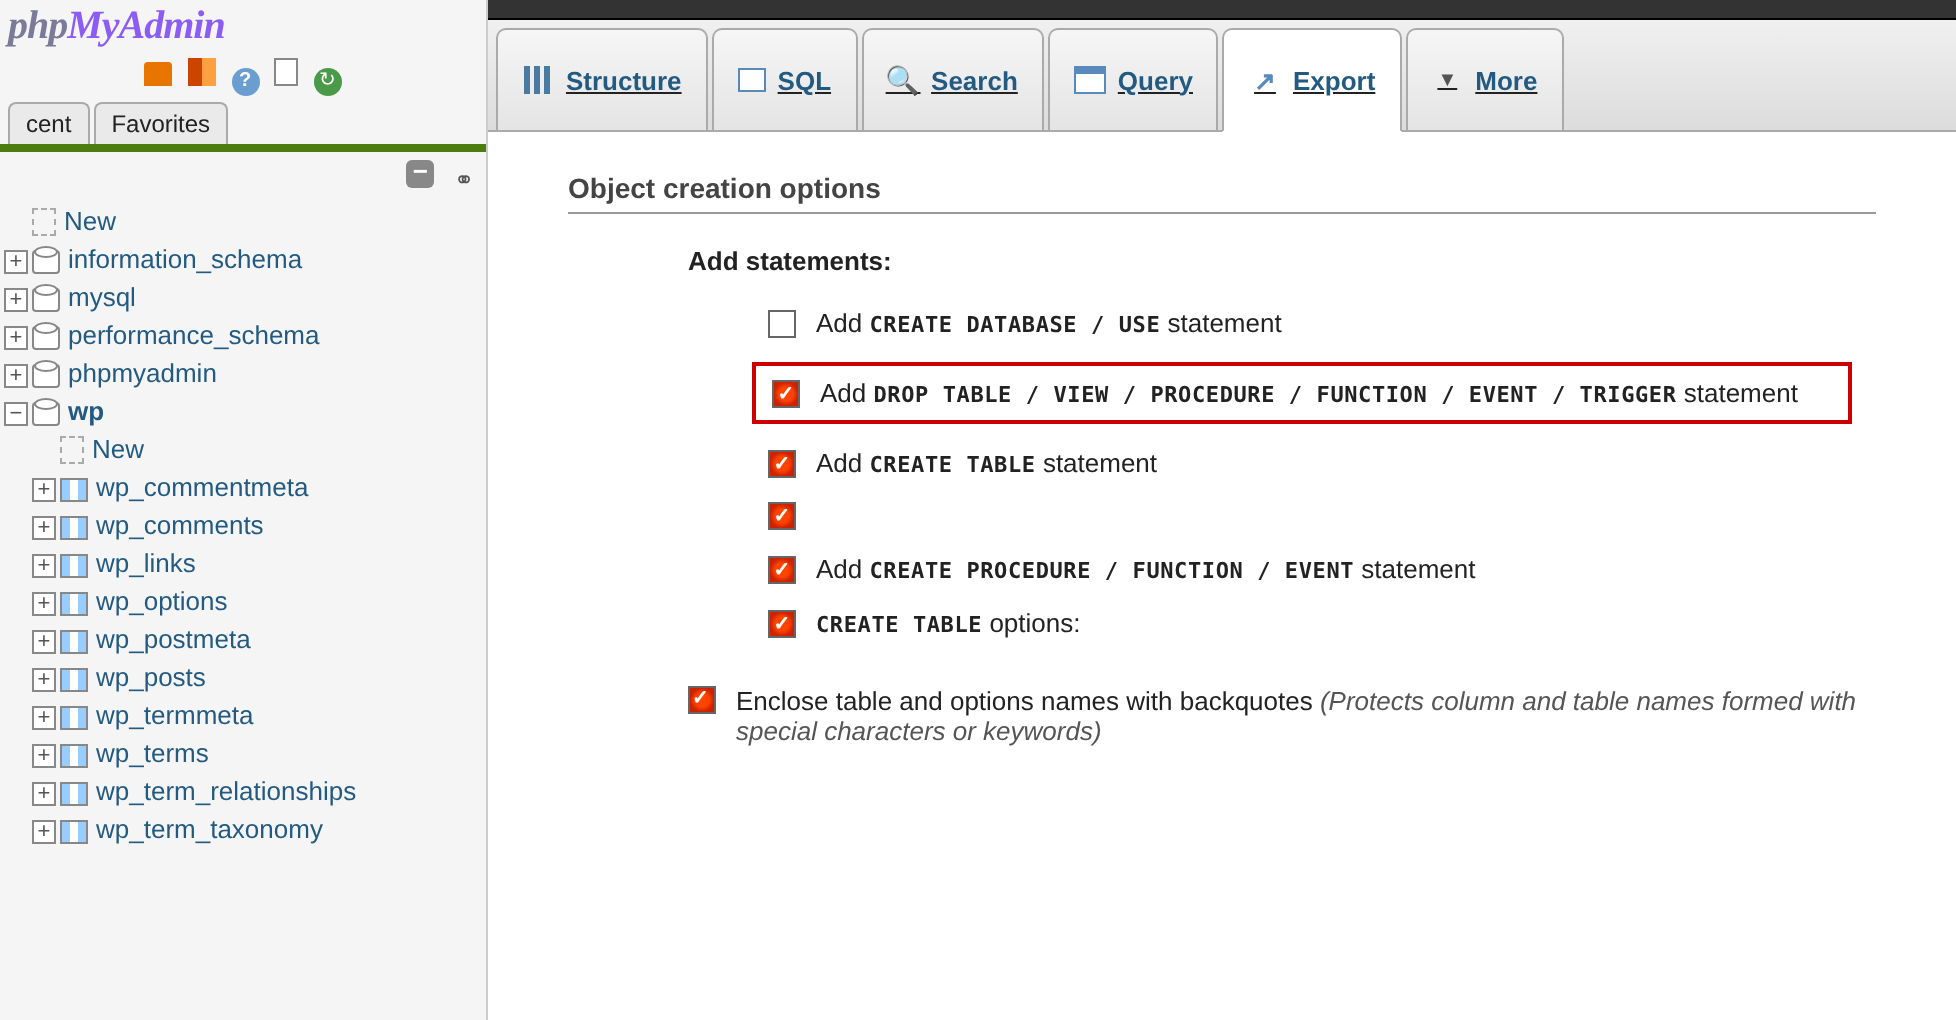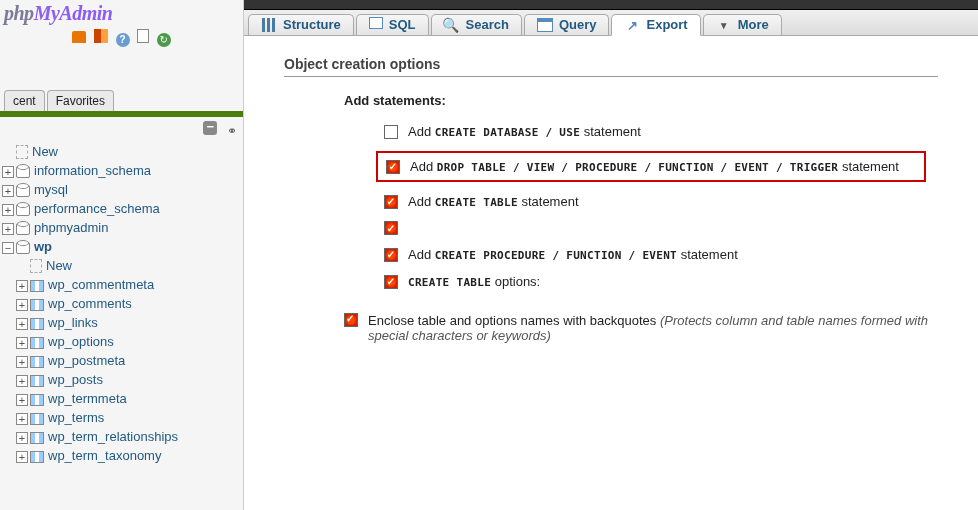--- a/index.html
+++ b/index.html
@@ -8,49 +8,49 @@
 .logo { height: 20px; display: flex; align-items: center; padding: 0 4px; margin: 3px 0; }
 .logo-php { font-family: Georgia, serif; font-size: 20px; font-weight: bold; color: #7c7a99; font-style: italic; letter-spacing: -0.5px; }
 .logo-myadmin { font-family: Georgia, serif; font-size: 20px; font-weight: bold; color: #8b5cf6; font-style: italic; letter-spacing: -0.5px; }
 .logo-icons { text-align: center; padding: 3px 0; }
 .logo-icons span { display: inline-block; width: 16px; height: 16px; margin: 0 2px; cursor: pointer; }
 .icon-home { background: #e77500; border-radius: 2px 2px 0 0; position: relative; width: 14px !important; height: 12px !important; }
 .icon-door { background: linear-gradient(90deg, #cc4400 50%, #ffa040 50%); width: 14px !important; height: 14px !important; }
 .icon-help { background: #6a9dd0; border-radius: 50%; width: 14px !important; height: 14px !important; color: #fff; font-size: 10px; text-align: center; line-height: 14px; font-weight: bold; }
 .icon-docs { background: #fff; border: 1px solid #888; width: 12px !important; height: 14px !important; position: relative; }
 .icon-refresh { background: #4a9a4a; border-radius: 50%; width: 14px !important; height: 14px !important; color: #fff; font-size: 10px; text-align: center; line-height: 14px; }
-.nav-tabs { display: flex; border-bottom: 6px solid #4d7c0f; padding: 0 4px; margin-top: 40px; }
+.nav-tabs { display: flex; border-bottom: 4px solid #4d7c0f; padding: 0 4px; }
 .nav-tab { padding: 3px 8px; margin-right: 2px; border: 1px solid #aaa; border-bottom: none; border-radius: 4px 4px 0 0; background: #eaeaea; cursor: pointer; font-size: 12px; }
 .tree-controls { text-align: right; padding: 4px 6px; }
 .tree-controls span { display: inline-block; width: 14px; height: 14px; margin-left: 2px; cursor: pointer; }
 .ctrl-collapse { background: #888; border-radius: 3px; position: relative; }
 .ctrl-collapse::after { content: "−"; color: #fff; position: absolute; left: 3px; top: -2px; font-weight: bold; }
 .ctrl-link { color: #555; font-size: 12px; line-height: 14px; }
 .tree { padding: 0 0 0 2px; }
 .tree-item { display: flex; align-items: flex-end; padding: 2px 0; font-size: 13px; color: #235a81; white-space: nowrap; }
 .tree-item .exp { width: 12px; height: 12px; border: 1px solid #888; background: #fff; color: #555; text-align: center; line-height: 10px; font-size: 11px; margin-right: 2px; cursor: pointer; flex-shrink: 0; }
 .tree-item .spacer { width: 14px; flex-shrink: 0; }
 .tree-item .dbico { width: 14px; height: 12px; background: #fff; border: 1px solid #888; border-radius: 2px; margin-right: 4px; flex-shrink: 0; position: relative; }
 .tree-item .dbico::before { content: ""; position: absolute; top: -3px; left: 0; right: 0; height: 4px; background: #fff; border: 1px solid #888; border-radius: 50%; }
 .tree-item .newico { width: 12px; height: 14px; border: 1px dashed #aaa; margin-right: 4px; flex-shrink: 0; }
 .tree-item .tblico { width: 14px; height: 12px; background: linear-gradient(90deg, #9cf 33%, #fff 33%, #fff 66%, #9cf 66%); border: 1px solid #888; margin-right: 4px; flex-shrink: 0; }
 .tree-item.bold a { font-weight: bold; }
 .tree-item a { color: #235a81; text-decoration: none; cursor: pointer; }
 .tree-sub { padding-left: 14px; }
 .main { flex: 1; display: flex; flex-direction: column; background: #fff; }
 .titlebar { height: 10px; background: #333; border-bottom: 1px solid #000; }
 .main-tabs { display: flex; background: linear-gradient(#f0f0f0, #dcdcdc); border-bottom: 1px solid #aaa; padding: 4px 4px 0 4px; gap: 2px; }
-.mtab { display: flex; align-items: flex-start; padding: 2px 12px; border: 1px solid #aaa; border-bottom: none; border-radius: 5px 5px 0 0; background: linear-gradient(#f6f6f6, #e4e4e4); cursor: pointer; font-size: 13px; }
+.mtab { display: flex; align-items: center; padding: 17px 12px; border: 1px solid #aaa; border-bottom: none; border-radius: 5px 5px 0 0; background: linear-gradient(#f6f6f6, #e4e4e4); cursor: pointer; font-size: 13px; text-decoration: underline; }
 .mtab.active { background: #fff; border-bottom: 1px solid #fff; margin-bottom: -1px; }
 .mtab .mic { width: 16px; height: 16px; margin-right: 6px; display: flex; align-items: center; justify-content: center; }
 .mtab-label { font-weight: bold; color: #235a81; }
 .content { flex: 1; padding: 20px 40px; overflow: auto; position: relative; }
 .section-title { font-weight: bold; font-size: 14px; color: #444; border-bottom: 1px solid #999; padding-bottom: 4px; margin-bottom: 16px; }
 .subtitle { font-weight: bold; margin-left: 60px; margin-bottom: 16px; }
-.opt { display: flex; align-items: center; margin: 12px 12px; margin-left: 100px; }
+.opt { display: flex; align-items: flex-end; margin: 12px 12px; margin-left: 100px; }
 .opt.hl { border: 2px solid #c00; padding: 6px 8px; margin-left: 92px; }
 .opt .chk { width: 14px; height: 14px; border: 1px solid #666; margin-right: 10px; flex-shrink: 0; display: flex; align-items: center; justify-content: center; cursor: pointer; }
 .opt .chk.red { background: radial-gradient(circle, #ff4400 40%, #cc2200 70%); position: relative; }
 .opt .chk.red::after { content: "✓"; color: #fff; font-size: 10px; font-weight: bold; }
 .opt .lbl { color: #222; }
 .opt .lbl .sc { font-family: monospace; font-size: 11px; font-weight: bold; letter-spacing: 0.3px; }
 .sub-opt { margin-left: 160px; }
 .footnote { margin-left: 60px; margin-top: 24px; display: flex; align-items: flex-start; }
 .footnote .chk { width: 14px; height: 14px; background: radial-gradient(circle, #ff4400 40%, #cc2200 70%); border: 1px solid #666; margin-right: 10px; flex-shrink: 0; position: relative; }
 .footnote .chk::after { content: "✓"; color: #fff; font-size: 10px; font-weight: bold; position: absolute; left: 1px; top: -1px; }

